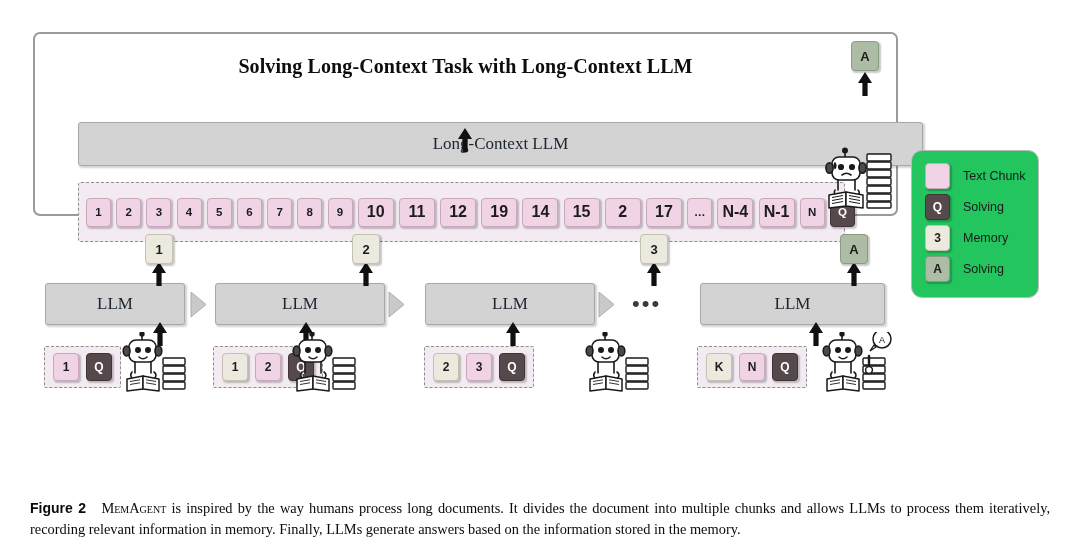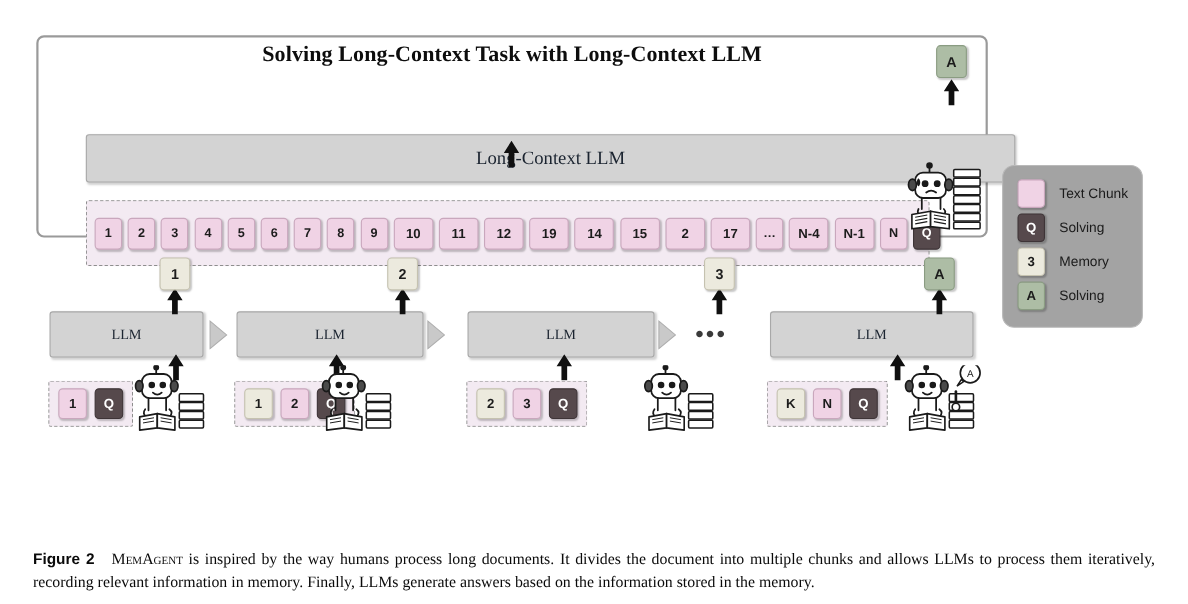--- a/index.html
+++ b/index.html
@@ -16,21 +16,21 @@
     box-sizing:border-box;
   }
   #panel-top{left:33px;top:32px;width:865px;height:184px;}
   #panel-bottom{left:33px;top:226px;width:865px;height:212px;}
 
   .panel-title{
     position:absolute;left:0;width:100%;text-align:center;
     font-family:"Liberation Serif",serif;font-weight:bold;
     font-size:20px;color:#0d0d0d;letter-spacing:.1px;
   }
-  #title-top{top:4px;}
+  #title-top{top:21px;}
   #title-bottom{bottom:10px;}
 
   
   .llm-bar{
     position:absolute;background:#d3d3d3;border:1px solid #a8a8a8;border-radius:3px;
     box-sizing:border-box;display:flex;align-items:center;justify-content:center;
     font-family:"Liberation Serif",serif;font-size:17px;color:#1b2430;
     box-shadow:1.5px 1.5px 2px rgba(0,0,0,.18);
   }
   #llm-top{left:43px;top:88px;width:845px;height:44px;}
@@ -47,57 +47,57 @@
   .tok{
     width:25px;height:29px;border-radius:4px;box-sizing:border-box;
     display:flex;align-items:center;justify-content:center;
     font-family:"Liberation Sans",sans-serif;font-weight:bold;font-size:11.5px;
     box-shadow:1.3px 1.3px 1.6px rgba(0,0,0,.22);flex:0 0 auto;
   }
   .tok.chunk{background:#f0d3e5;border:1px solid #c9a7bd;color:#1c1c1c;}
   .tok.q{background:#56494c;border:1px solid #3e3437;color:#ffffff;}
   .tok.mem{background:#eceade;border:1px solid #c5c2b0;color:#1c1c1c;}
   .tok.ans{background:#adbda5;border:1px solid #8a9c82;color:#1c1c1c;}
-  .tok.wide{width:36px;font-size:12px;}
+  .tok.wide{width:36px;font-size:16px;}
 
   
   .arrow-up{position:absolute;width:16px;height:24px;}
   .arrow-up svg{display:block;}
 
   
   #ans-top{position:absolute;left:851px;top:41px;}
   #ans-top .tok{width:28px;height:30px;font-size:13px;}
 
   
   .llm-step{
     position:absolute;top:283px;height:42px;background:#d3d3d3;
     border:1px solid #a8a8a8;border-radius:3px;box-sizing:border-box;
     display:flex;align-items:center;justify-content:center;
-    font-family:"Liberation Serif",serif;font-size:13px;color:#1b2430;
+    font-family:"Liberation Serif",serif;font-size:17px;color:#1b2430;
     box-shadow:1.5px 1.5px 2px rgba(0,0,0,.18);
   }
   .sep-tri{position:absolute;top:291px;width:18px;height:27px;}
   .dots{
     position:absolute;top:292px;font-size:22px;color:#3a3a3a;letter-spacing:2px;
     font-family:"Liberation Sans",sans-serif;line-height:24px;
   }
   .mem-out{position:absolute;}
   .mem-out .tok{width:28px;height:30px;font-size:13px;}
 
   .in-group{
     position:absolute;top:346px;height:42px;background:#f3eaf2;
     border:1.5px dashed #8e8e8e;border-radius:2px;box-sizing:border-box;
     display:flex;align-items:center;gap:7px;padding:0 8px;
   }
   .in-group .tok{width:26px;height:28px;font-size:12px;}
 
   
   #legend{
     position:absolute;left:911px;top:150px;width:128px;height:148px;
-    background:#a3a3a3;border:1.6px solid #b9b9b9;border-radius:11px;
+    background:#22c55e;border:1.6px solid #b9b9b9;border-radius:11px;
     box-sizing:border-box;padding:9px 0 0 13px;
   }
   .legend-row{display:flex;align-items:center;height:31px;}
   .legend-row .tok{width:25px;height:26px;font-size:12px;}
   .legend-label{
     margin-left:13px;font-size:12.5px;color:#1b1b1b;
     font-family:"Liberation Sans",sans-serif;white-space:nowrap;
   }
 
   

